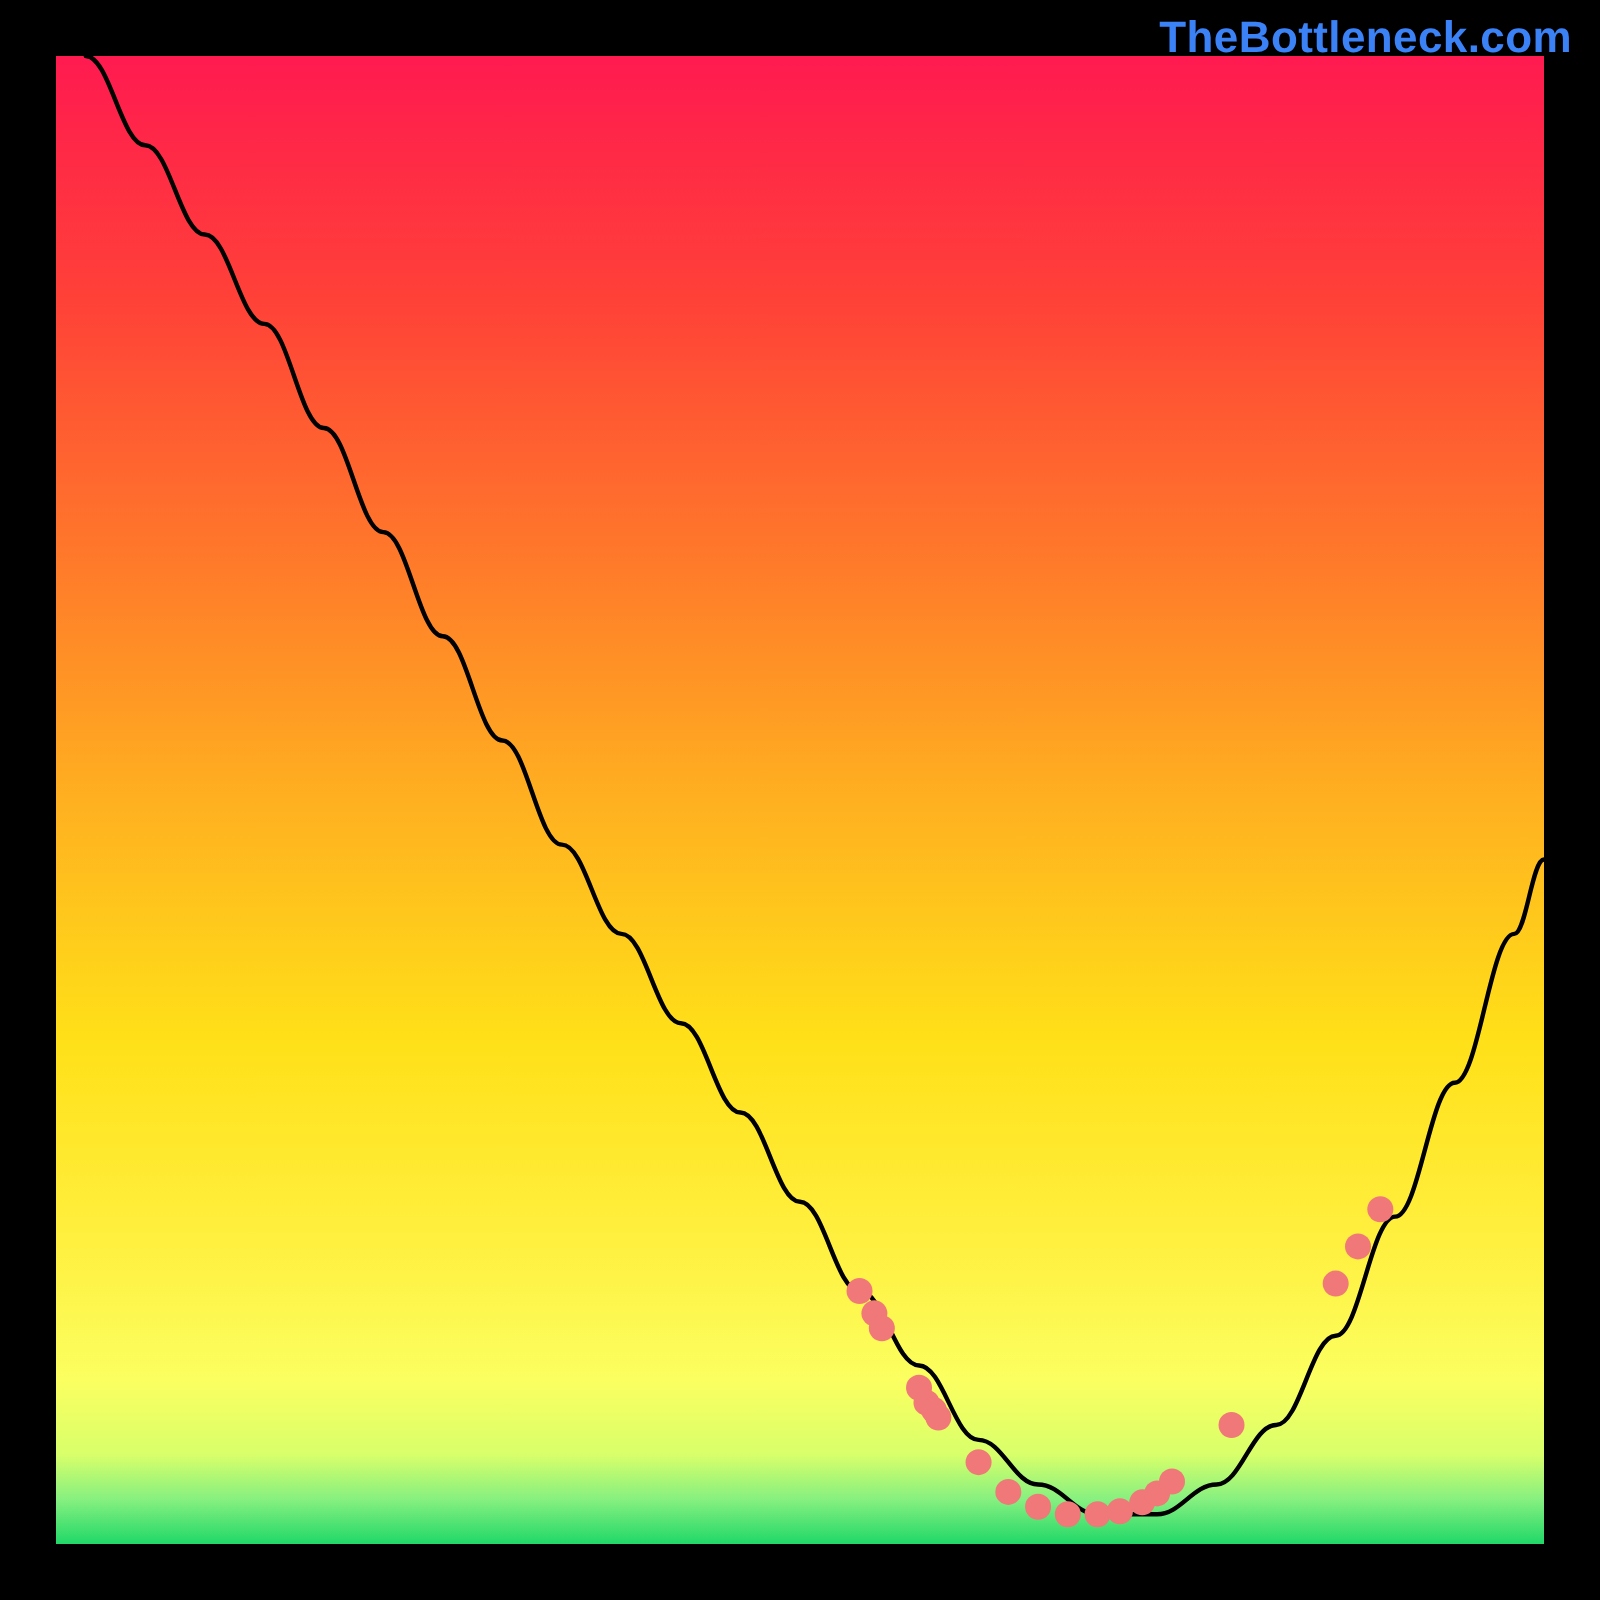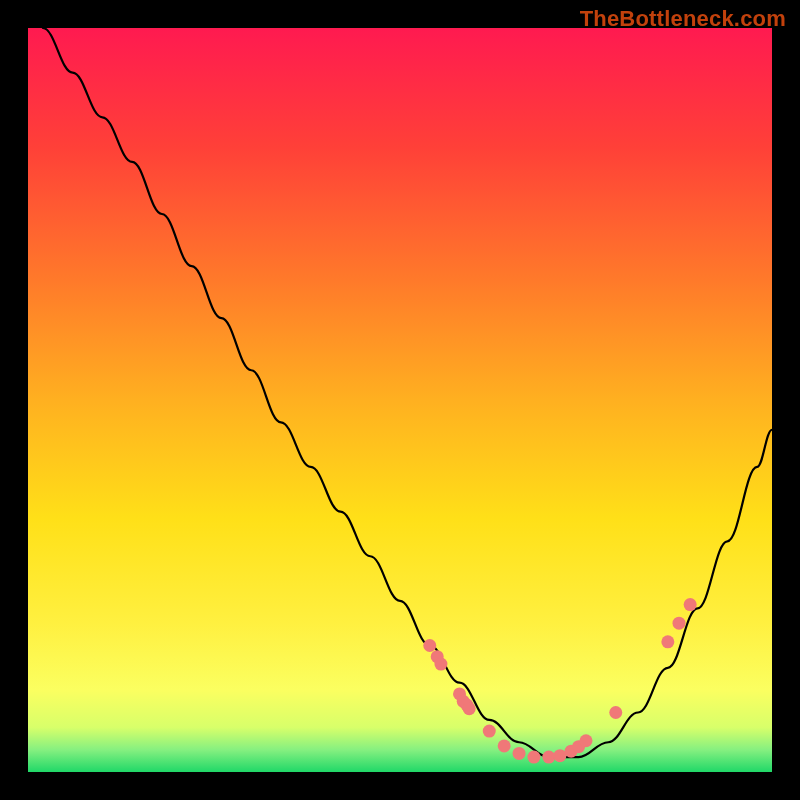--- a/index.html
+++ b/index.html
@@ -14,21 +14,21 @@
   .frame {
     position: relative;
     width: 800px;
     height: 800px;
     box-sizing: border-box;
   }
   .attribution {
     position: absolute;
     top: 6px;
     right: 14px;
-    color: #c2410c;
+    color: #3b82f6;
     font-size: 22px;
     font-weight: 600;
     letter-spacing: 0.2px;
   }
   .plot-area {
     position: absolute;
     left: 28px;
     top: 28px;
     width: 744px;
     height: 744px;

